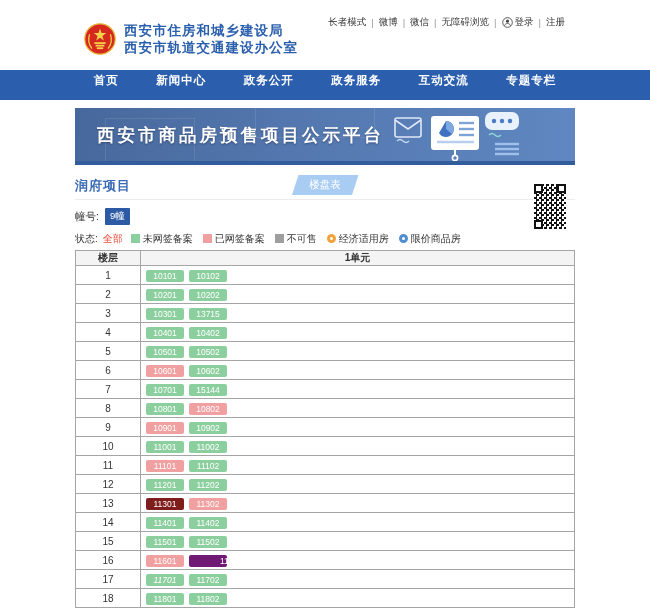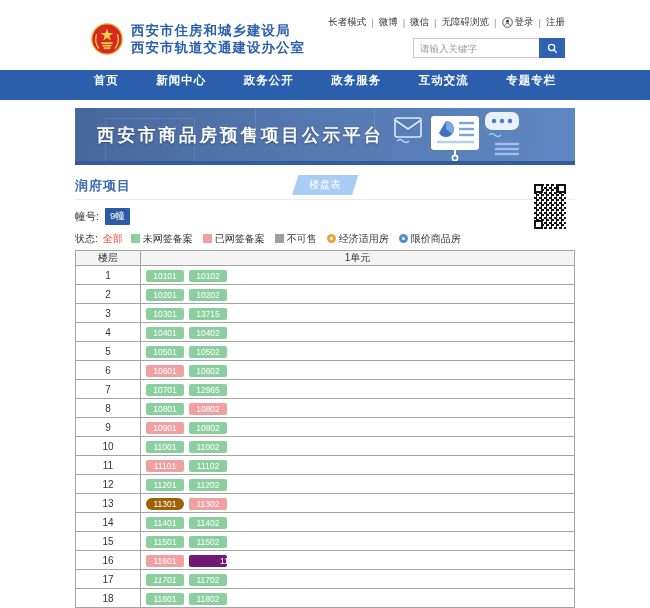--- a/index.html
+++ b/index.html
@@ -1,21 +1,21 @@
 <!DOCTYPE html>
 <html><head>
 <meta charset="utf-8">
 <style>
   * { margin:0; padding:0; box-sizing:border-box; }
   html,body { width:650px; background:#fff; font-family:"Liberation Sans","DejaVu Sans",sans-serif; }
   .page { width:650px; height:608px; position:relative; background:#fff; overflow:hidden; }
 
   
   .site-header { height:70px; position:relative; background:#fff; }
-  .brand { position:absolute; left:91px; top:22px; display:flex; align-items:center; }
+  .brand { position:absolute; left:84px; top:22px; display:flex; align-items:center; }
   .brand svg { width:32px; height:32px; margin-right:8px; }
   .brand-text { color:#2a5fad; font-weight:bold; font-size:13.5px; line-height:17px; letter-spacing:1px; }
   .header-right { position:absolute; right:85px; top:16px; width:240px; }
   .utility { display:flex; justify-content:flex-end; align-items:center; font-size:9.5px; color:#333; }
   .utility .link { cursor:pointer; display:flex; align-items:center; }
   .utility .pipe { color:#999; margin:0 5px; }
   .user-ico { width:11px; height:11px; margin-right:2px; }
   .search { display:flex; justify-content:flex-end; margin-top:9px; }
   .search input { width:126px; height:20px; border:1px solid #ccc; border-right:none; font-size:9.5px; padding:0 6px; color:#333; outline:none; }
   .search input::placeholder { color:#999; }
@@ -57,21 +57,21 @@
   .legend-dot { width:9px; height:9px; margin-right:3px; display:inline-block; }
   .legend-dot.circle { border-radius:50%; }
   .qr { position:absolute; right:9px; top:-16px; width:32px; height:45px;
         background:repeating-conic-gradient(#111 0% 25%, #fff 0% 50%) 0 0/5px 5px; outline:1px solid #fff; }
   .qr i { position:absolute; width:9px; height:9px; background:#fff; border:2px solid #111; }
   .qr i.tl{left:0;top:0;} .qr i.tr{right:0;top:0;} .qr i.bl{left:0;bottom:0;}
 
   
   table { width:500px; margin-top:5px; border-collapse:collapse; table-layout:fixed; }
   th,td { border:1px solid #a5a5a5; height:14px; padding:0; }
-  th { background:#f4f4f4; font-size:10px; color:#333; font-weight:normal; }
+  th { background:#f4f4f4; font-size:10px; color:#333; font-weight:bold; }
   th.floor-col, td.floor-cell { width:65px; text-align:center; }
   td.floor-cell { font-size:10px; color:#333; }
   td.units-cell { padding-left:5px; }
   .unit { display:inline-block; width:38px; height:12px; line-height:12px; margin-right:5px;
           border-radius:2px; color:#fff; font-size:8.5px; text-align:center; vertical-align:middle; cursor:pointer; }
 </style>
 </head>
 <body>
 
 <div class="page">
@@ -104,29 +104,20 @@
           <span class="link">无障碍浏览</span>
           <span class="pipe">|</span>
           <span class="link"><svg class="user-ico" viewBox="0 0 16 16">
               <circle cx="8" cy="8" r="7" fill="none" stroke="#444" stroke-width="1.3"></circle>
               <circle cx="8" cy="6" r="2.2" fill="#444"></circle>
               <path d="M3.6 12.6c.8-2.2 2.5-3.1 4.4-3.1s3.6.9 4.4 3.1" fill="none" stroke="#444" stroke-width="1.3"></path>
             </svg>登录</span>
           <span class="pipe">|</span>
           <span class="link">注册</span>
         </div>
-      <div class="search">
-        <input placeholder="请输入关键字" style="">
-        <button>
-          <svg width="11" height="11" viewBox="0 0 12 12">
-            <circle cx="5" cy="5" r="3.4" fill="none" stroke="#fff" stroke-width="1.4"></circle>
-            <line x1="7.6" y1="7.6" x2="10.6" y2="10.6" stroke="#fff" stroke-width="1.4"></line>
-          </svg>
-        </button>
-      </div>
     </div>
   </header>
 
   <nav class="main-nav">
     <div class="nav-inner" id="nav-items">
         <div class="nav-item">首页</div>
         <div class="nav-item">新闻中心</div>
         <div class="nav-item">政务公开</div>
         <div class="nav-item">政务服务</div>
         <div class="nav-item">互动交流</div>
@@ -234,21 +225,21 @@
           <tr>
             <td class="floor-cell">5</td>
             <td class="units-cell"><span class="unit" style="background: rgb(140, 207, 158);">10501</span><span class="unit" style="background: rgb(140, 207, 158);">10502</span></td>
           </tr>
           <tr>
             <td class="floor-cell">6</td>
             <td class="units-cell"><span class="unit" style="background: rgb(240, 160, 160);">10601</span><span class="unit" style="background: rgb(140, 207, 158);">10602</span></td>
           </tr>
           <tr>
             <td class="floor-cell">7</td>
-            <td class="units-cell"><span class="unit" style="background: rgb(140, 207, 158);">10701</span><span class="unit" style="background: rgb(140, 207, 158);">12965</span></td>
+            <td class="units-cell"><span class="unit" style="background: rgb(140, 207, 158);">10701</span><span class="unit" style="background: rgb(140, 207, 158);">15144</span></td>
           </tr>
           <tr>
             <td class="floor-cell">8</td>
             <td class="units-cell"><span class="unit" style="background: rgb(140, 207, 158);">10801</span><span class="unit" style="background: rgb(240, 160, 160);">10802</span></td>
           </tr>
           <tr>
             <td class="floor-cell">9</td>
             <td class="units-cell"><span class="unit" style="background: rgb(240, 160, 160);">10901</span><span class="unit" style="background: rgb(140, 207, 158);">10902</span></td>
           </tr>
           <tr>
@@ -258,21 +249,21 @@
           <tr>
             <td class="floor-cell">11</td>
             <td class="units-cell"><span class="unit" style="background: rgb(240, 160, 160);">11101</span><span class="unit" style="background: rgb(140, 207, 158);">11102</span></td>
           </tr>
           <tr>
             <td class="floor-cell">12</td>
             <td class="units-cell"><span class="unit" style="background: rgb(140, 207, 158);">11201</span><span class="unit" style="background: rgb(140, 207, 158);">11202</span></td>
           </tr>
           <tr>
             <td class="floor-cell">13</td>
-            <td class="units-cell"><span class="unit" style="background: #a16207; border-radius: 6px;">11301</span><span class="unit" style="background: rgb(240, 160, 160);">11302</span></td>
+            <td class="units-cell"><span class="unit" style="background: #7f1d1d;">11301</span><span class="unit" style="background: rgb(240, 160, 160);">11302</span></td>
           </tr>
           <tr>
             <td class="floor-cell">14</td>
             <td class="units-cell"><span class="unit" style="background: rgb(140, 207, 158);">11401</span><span class="unit" style="background: rgb(140, 207, 158);">11402</span></td>
           </tr>
           <tr>
             <td class="floor-cell">15</td>
             <td class="units-cell"><span class="unit" style="background: rgb(140, 207, 158);">11501</span><span class="unit" style="background: rgb(140, 207, 158);">11502</span></td>
           </tr>
           <tr>

